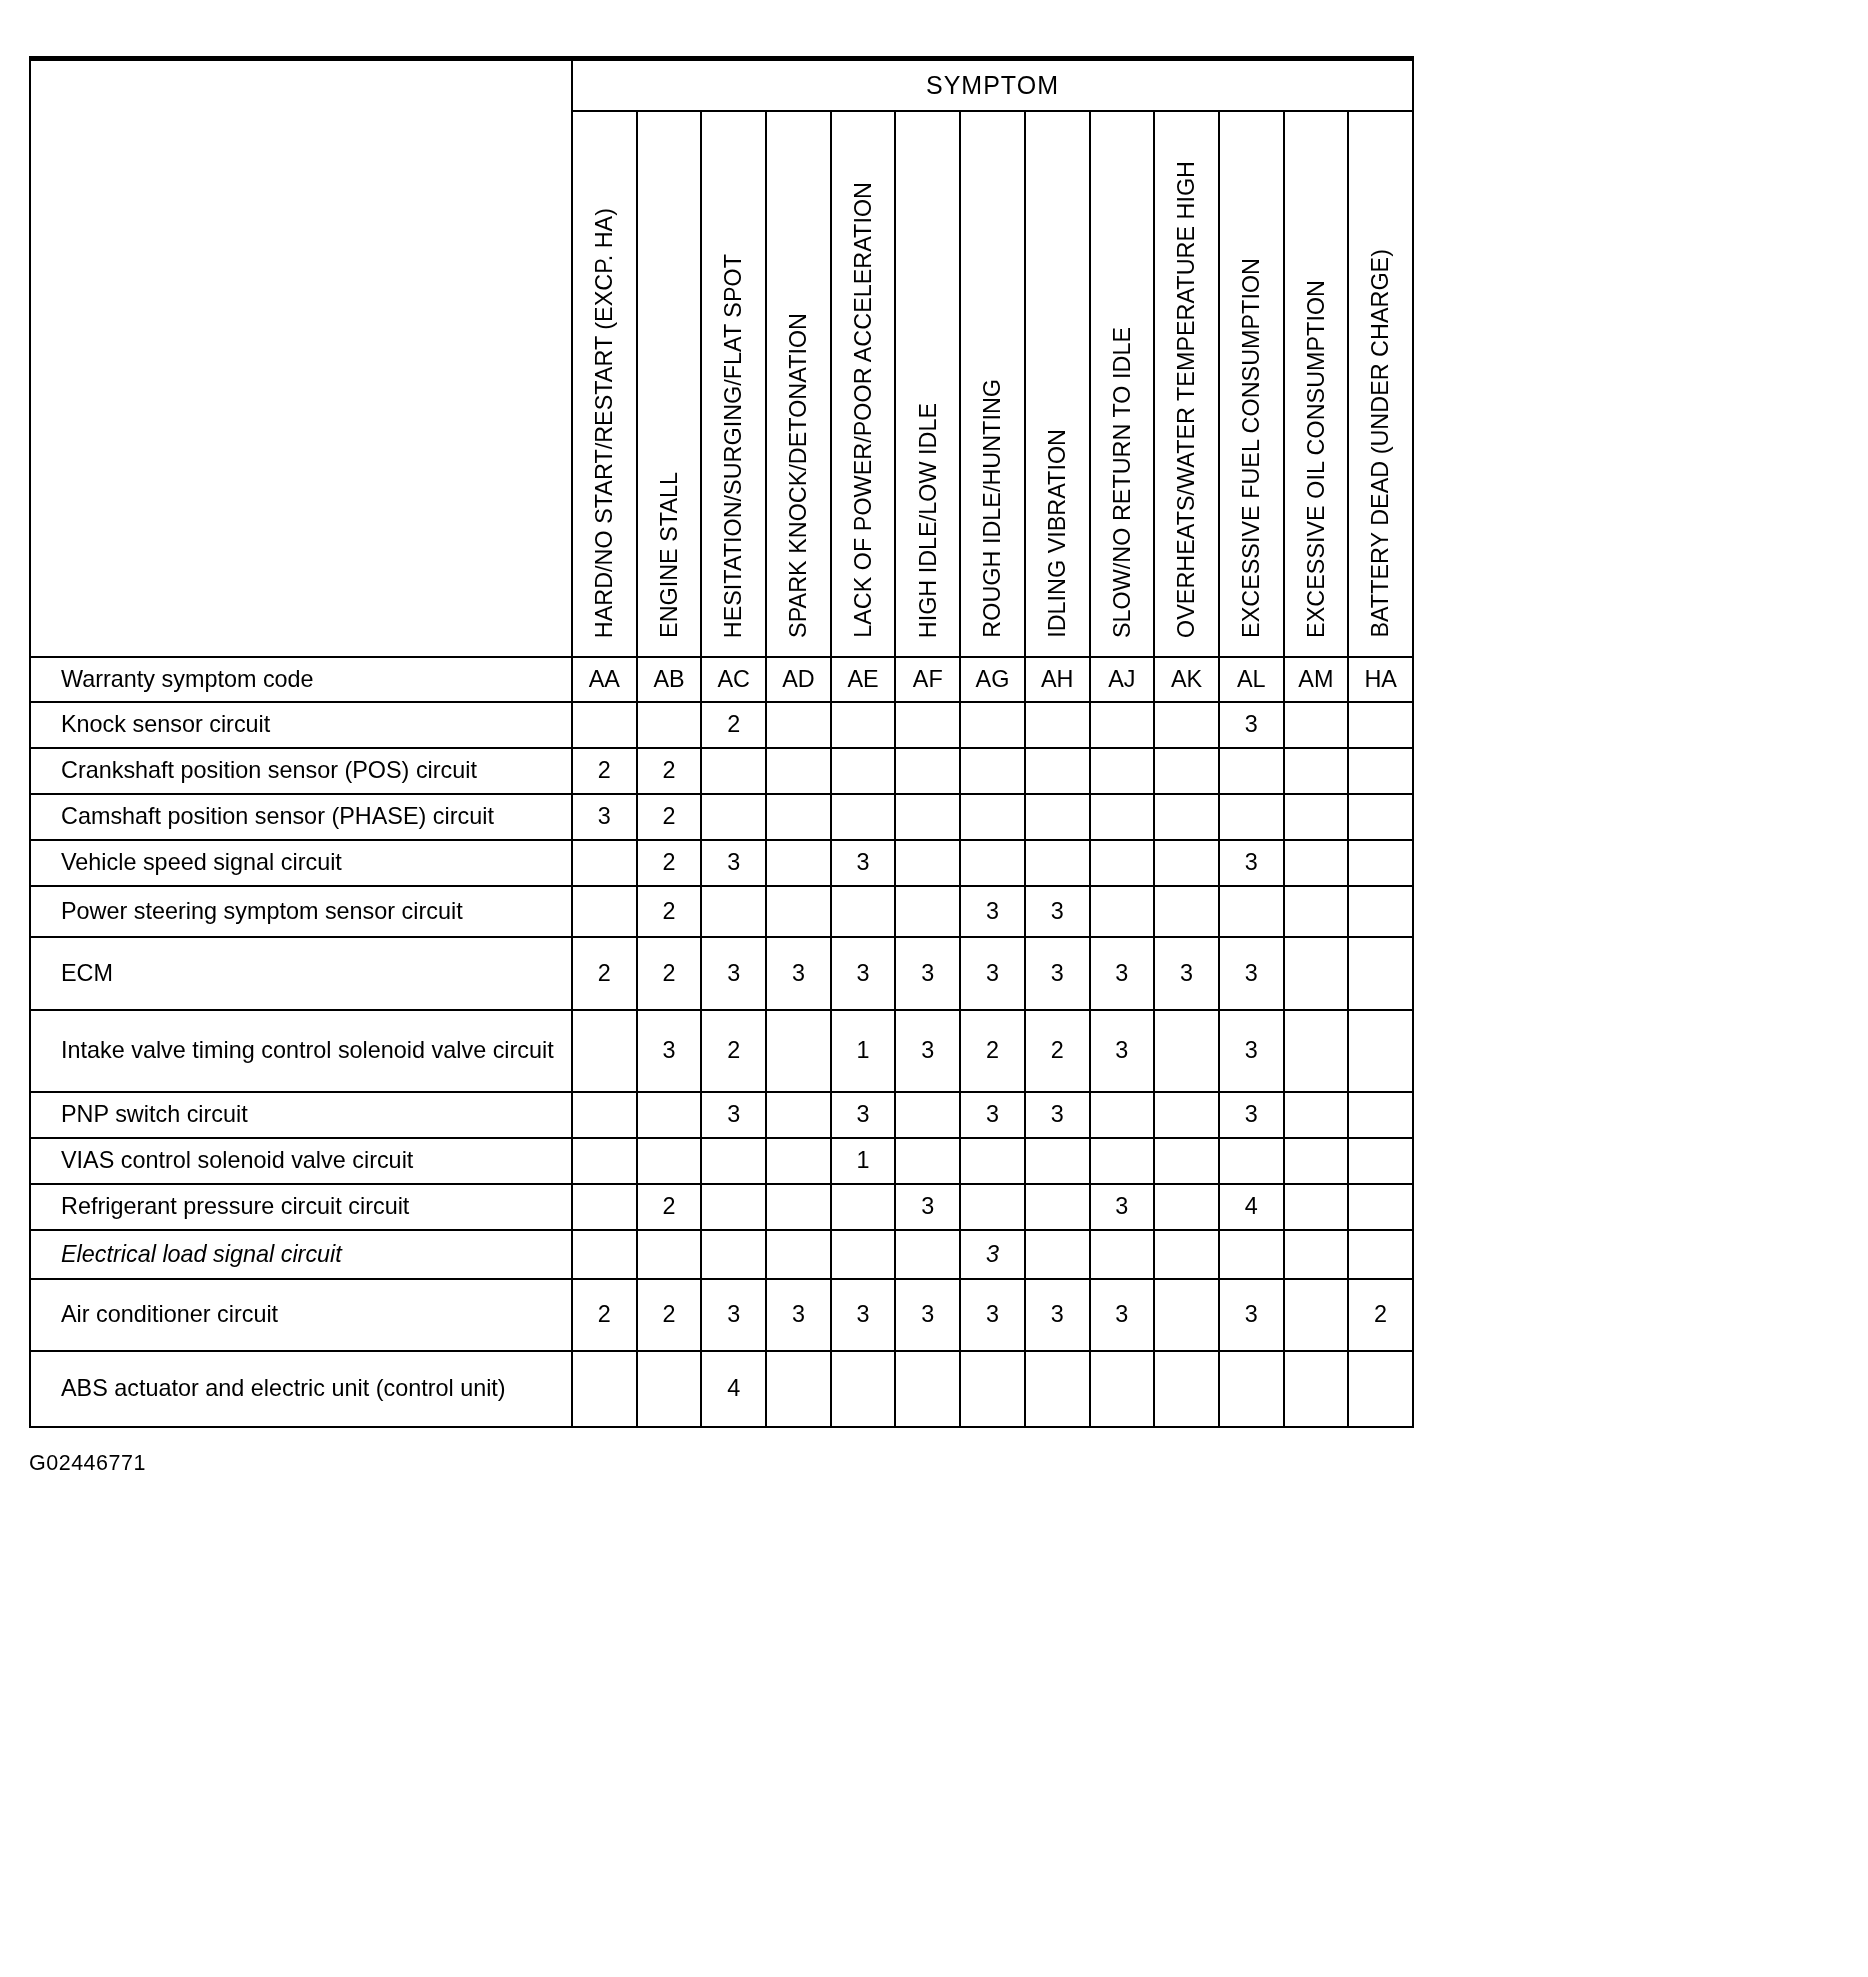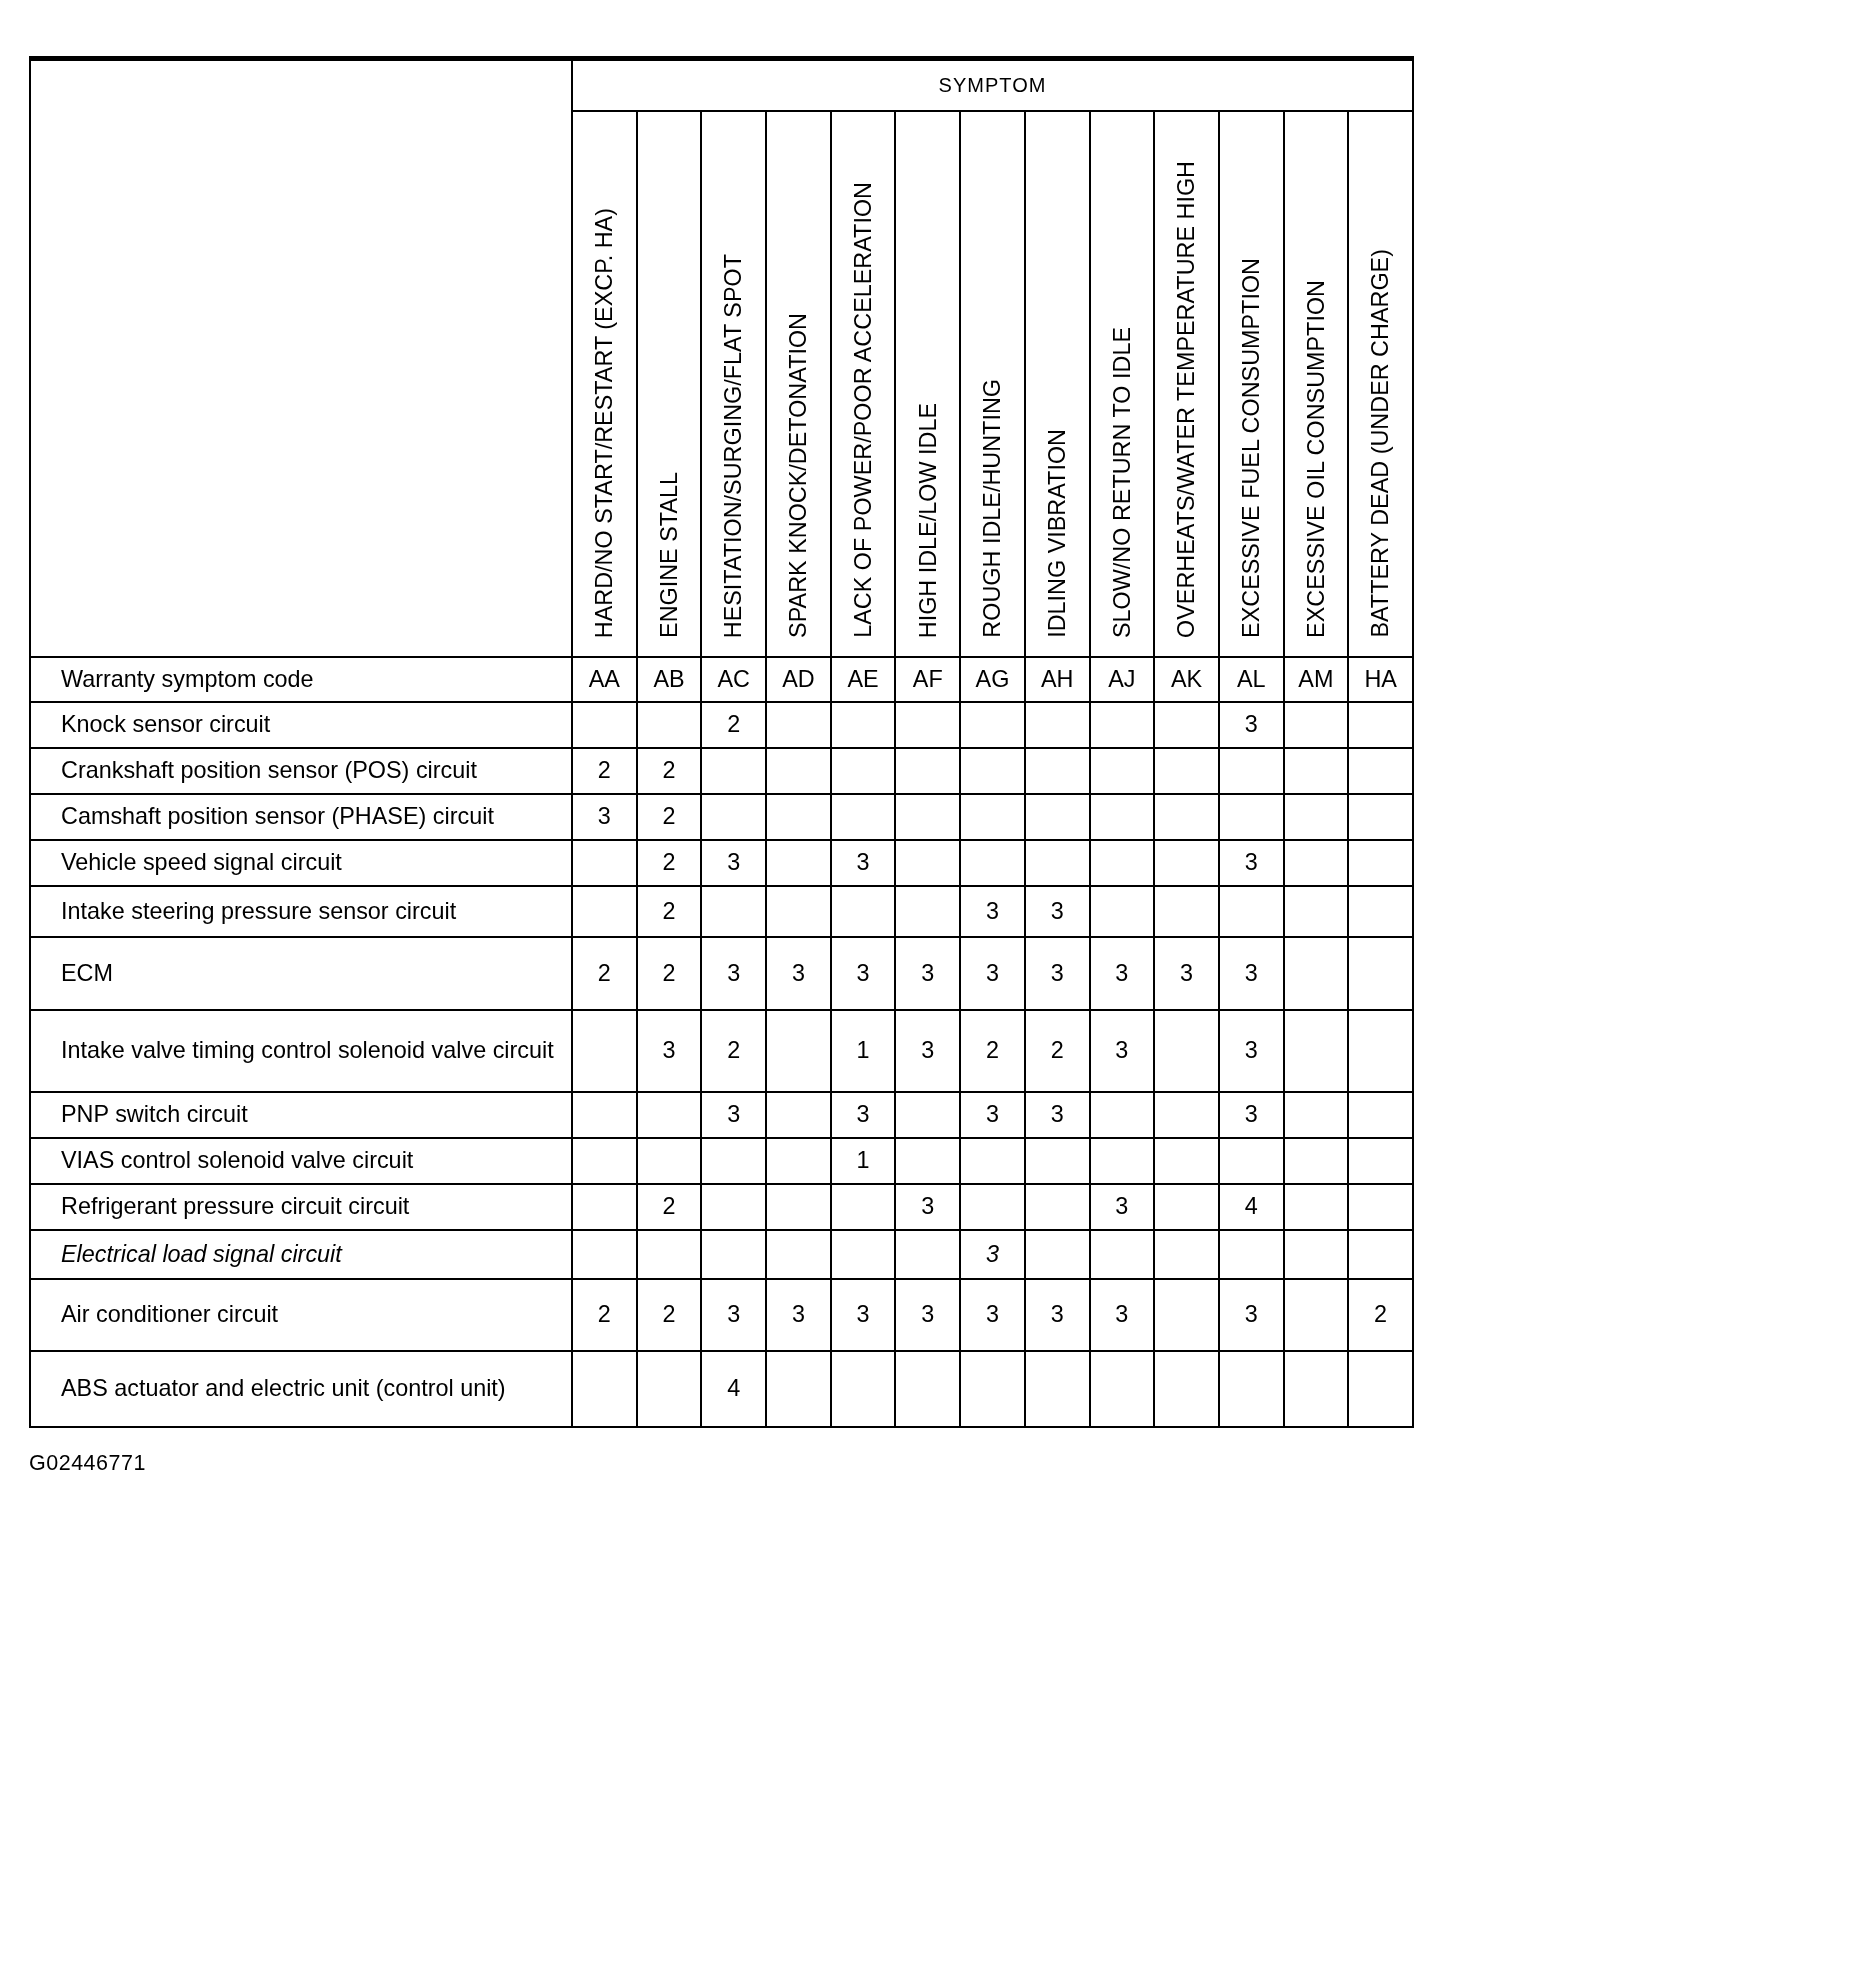--- a/index.html
+++ b/index.html
@@ -24,21 +24,21 @@
 
   th, td {
     border: 2px solid #000;
     font-size: 23.4px;
     font-weight: 400;
     color: #000;
     overflow: hidden;
   }
 
   tr.group-row { height: 52px; }
-  th.symptom-span { text-align: center; font-size: 20px; letter-spacing: 1px; }
+  th.symptom-span { text-align: center; font-size: 25px; letter-spacing: 1px; }
   th.corner { border-right: 2px solid #000; }
 
   tr.rot-row { height: 546px; }
   th.rot { vertical-align: bottom; text-align: center; padding: 0 0 11.7px 0; }
   th.rot .vert {
     display: inline-block;
     writing-mode: vertical-rl;
     transform: rotate(180deg);
     white-space: nowrap;
     line-height: 1.05;
@@ -179,21 +179,21 @@
           <td class="val"></td>
           <td class="val"></td>
           <td class="val"></td>
           <td class="val"></td>
           <td class="val"></td>
           <td class="val">3</td>
           <td class="val"></td>
           <td class="val"></td>
         </tr>
         <tr>
-          <td class="row-label">Intake steering pressure sensor circuit</td>
+          <td class="row-label">Power steering symptom sensor circuit</td>
           <td class="val"></td>
           <td class="val">2</td>
           <td class="val"></td>
           <td class="val"></td>
           <td class="val"></td>
           <td class="val"></td>
           <td class="val">3</td>
           <td class="val">3</td>
           <td class="val"></td>
           <td class="val"></td>

